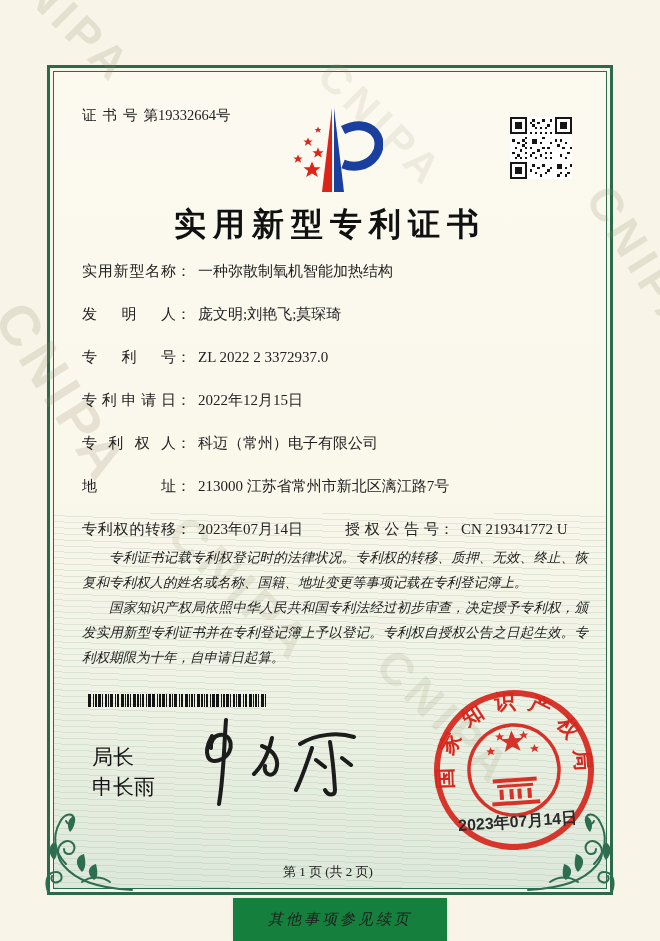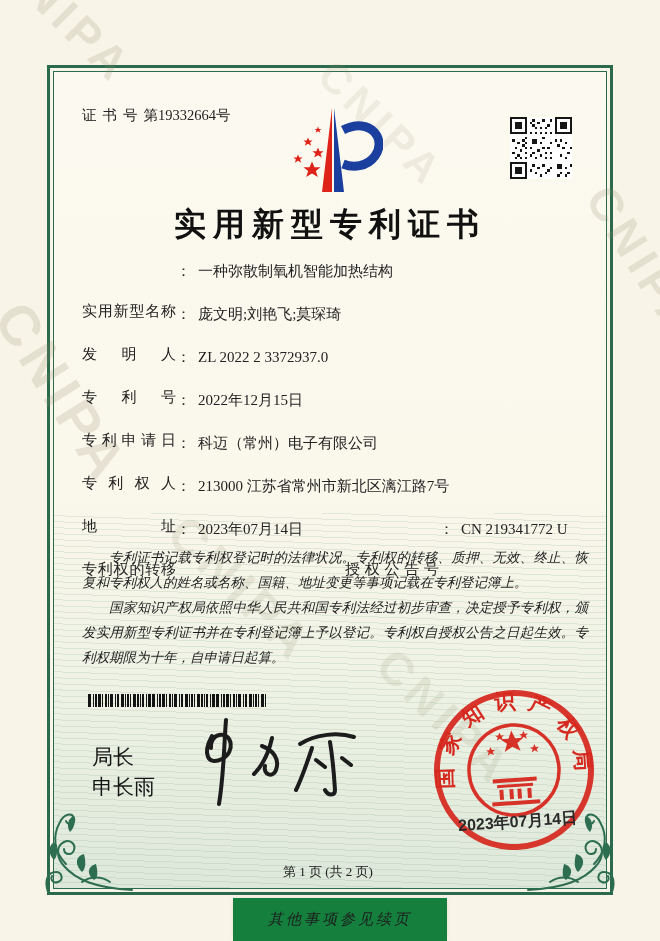--- a/index.html
+++ b/index.html
@@ -41,21 +41,21 @@
   .logo{position:absolute;left:283px;top:106px;width:100px;height:92px;}
   .qr{position:absolute;left:510px;top:117px;width:62px;height:62px;}
   .title{
     position:absolute;left:0;right:0;top:203px;text-align:center;
     font-size:32px;font-weight:bold;letter-spacing:7px;color:#111;
   }
   .rows{position:absolute;left:82px;top:262px;right:48px;font-size:15px;color:#222;}
   .row{height:43px;position:relative;}
   .lbl{
     display:inline-block;width:94px;vertical-align:top;
-    text-align:justify;text-align-last:justify;margin-top:40px;
+    text-align:justify;text-align-last:justify;
   }
   .colon{display:inline-block;}
   .val{margin-left:7px;margin-top:32px;}
   .pair2{position:absolute;left:263px;top:0;}
   .paras{
     position:absolute;left:82px;right:72px;top:545px;
     font-size:13.5px;line-height:25px;text-align:justify;
     font-style:italic;color:#1d1d1d;
   }
   .paras p{margin:0;text-indent:2em;}

